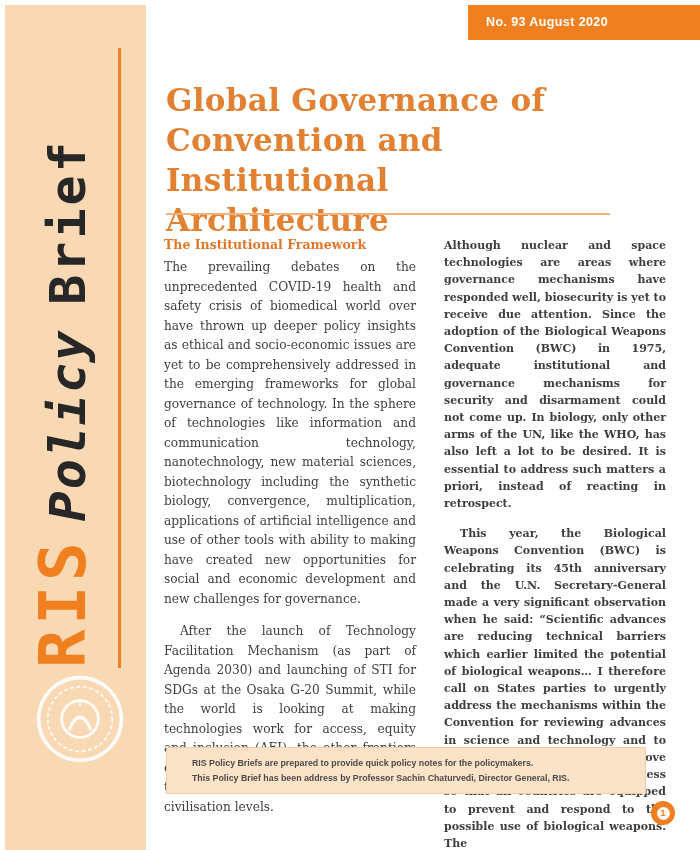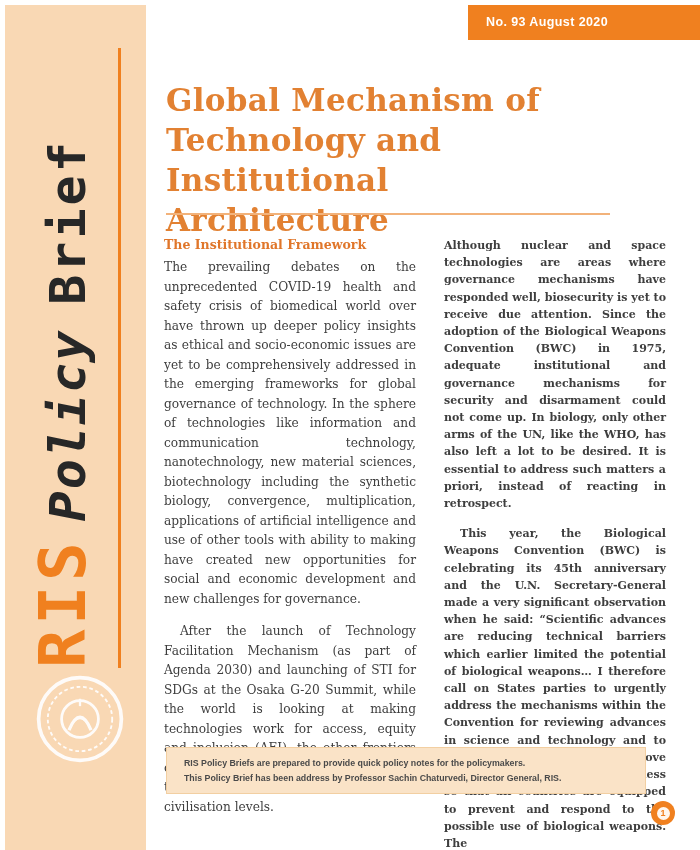--- a/index.html
+++ b/index.html
@@ -58,21 +58,21 @@
     color:#E0762A;font-weight:bold;font-size:12.5px;line-height:16px;
     margin:0 0 5px 0;text-align:left;
   }
   .col p{margin:0;}
   .col p.indent{text-indent:16px;margin-top:13px;}
   
   .footer-box{
     position:absolute;left:166px;top:747px;width:480px;height:47px;
     background:#FAE3C7;border:1px solid #F2CFA2;box-sizing:border-box;
     font-family:"Liberation Sans",sans-serif;font-size:8.8px;font-weight:bold;
-    color:#4a4a4a;padding:8px 10px 0 17px;line-height:15px;
+    color:#4a4a4a;padding:8px 10px 0 25px;line-height:15px;
   }
   
   .bottom-bar{
     position:absolute;left:166px;top:805px;width:480px;height:17px;
     background:#F0801F;
   }
   .bottom-bar .tagline{
     position:absolute;right:10px;top:0;line-height:17px;
     color:#ffffff;font-style:italic;font-size:9.5px;letter-spacing:.3px;
   }
@@ -107,22 +107,22 @@
 
   <div class="masthead">
     <span class="ris">RIS</span>
     <span class="policy">Policy</span>
     <span class="brief">Brief</span>
   </div>
 
   <div class="badge">No. 93 August 2020</div>
 
   <div class="title">
-    <span>Global Mechanism of</span>
-    <span>Technology and Institutional</span>
+    <span>Global Governance of</span>
+    <span>Convention and Institutional</span>
     <span>Architecture</span>
   </div>
   <div class="title-rule"></div>
 
   <div class="col col-left">
     <p class="heading">The Institutional Framework</p>
     <p>The prevailing debates on the unprecedented COVID-19 health and safety crisis of biomedical world over have thrown up deeper policy insights as ethical and socio-economic issues are yet to be comprehensively addressed in the emerging frameworks for global governance of technology. In the sphere of technologies like information and communication technology, nanotechnology, new material sciences, biotechnology including the synthetic biology, convergence, multiplication, applications of artificial intelligence and use of other tools with ability to making have created new opportunities for social and economic development and new challenges for governance.</p>
     <p class="indent">After the launch of Technology Facilitation Mechanism (as part of Agenda 2030) and launching of STI for SDGs at the Osaka G-20 Summit, while the world is looking at making technologies work for access, equity and inclusion (AEI), the other frontiers of governance are posing increasing threats at biomedical and even civilisation levels.</p>
   </div>
 

